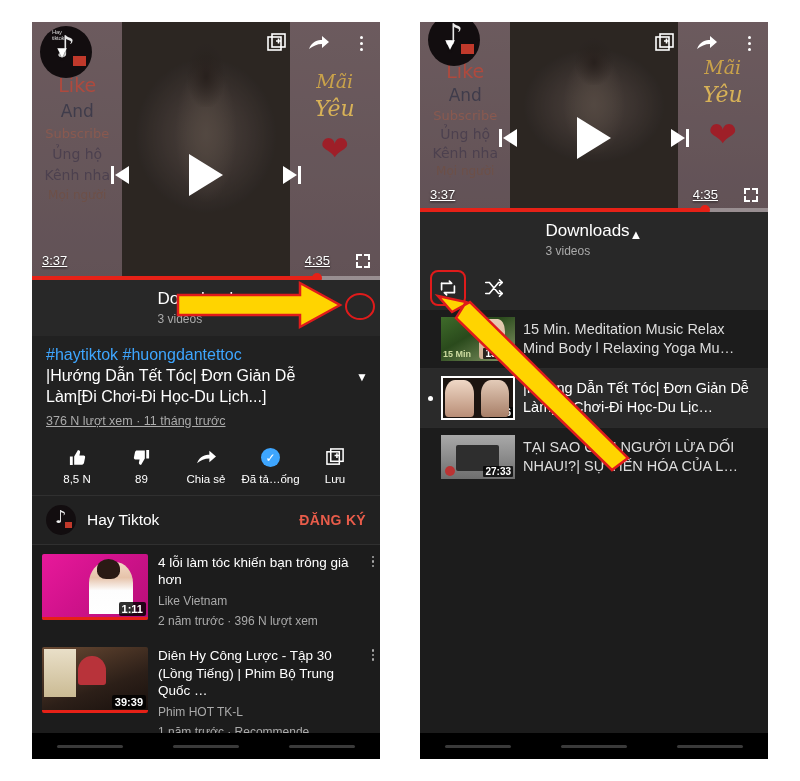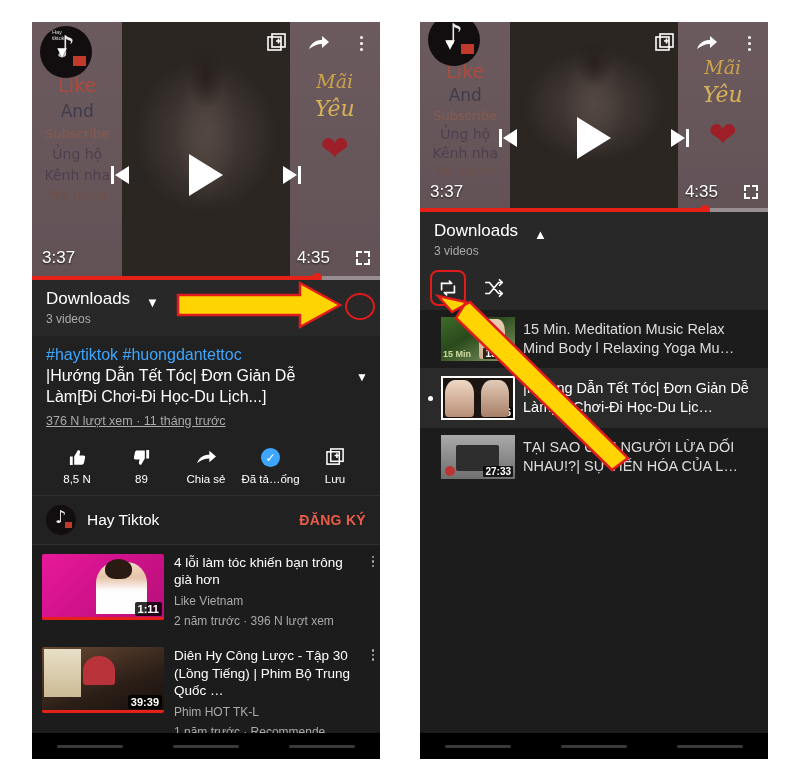--- a/index.html
+++ b/index.html
@@ -107,37 +107,37 @@
   .skip .bar { position:absolute; top:2px; width:3px; height:18px; background:#fff; }
   .skip .tri { position:absolute; top:2px; width:0; height:0;
     border-top:9px solid transparent; border-bottom:9px solid transparent; }
   .skip.prev .bar { left: 0; }
   .skip.prev .tri { left: 4px; border-right: 14px solid #fff; }
   .skip.next .bar { right: 0; }
   .skip.next .tri { right: 4px; border-left: 14px solid #fff; }
 
   .times { position: absolute; left: 0; right: 0; display: flex; align-items: center;
            justify-content: space-between; padding: 0 10px; }
-  .times .t { color:#fff; font-size:17px; text-shadow:0 1px 2px rgba(0,0,0,.8); }
+  .times .t { color:#fff; font-size:13px; text-shadow:0 1px 2px rgba(0,0,0,.8);text-decoration:underline; }
   .times .right { display:flex; align-items:center; gap:26px; }
   .fs { width: 14px; height: 14px; position: relative; }
   .fs i { position: absolute; width: 6px; height: 6px; }
   .fs i:nth-child(1){ left:0; top:0; border-left:2px solid #fff; border-top:2px solid #fff;}
   .fs i:nth-child(2){ right:0; top:0; border-right:2px solid #fff; border-top:2px solid #fff;}
   .fs i:nth-child(3){ left:0; bottom:0; border-left:2px solid #fff; border-bottom:2px solid #fff;}
   .fs i:nth-child(4){ right:0; bottom:0; border-right:2px solid #fff; border-bottom:2px solid #fff;}
 
   .progress { position:absolute; left:0; right:0; bottom:0; height:4px; background:rgba(255,255,255,.35); }
   .progress .fill { position:absolute; left:0; top:0; bottom:0; background:#e62117; }
   .progress .knob { position:absolute; top:-3px; width:10px; height:10px; border-radius:50%; background:#e62117; }
 
   
   .dl-head {
     position: relative; background: #282828; padding: 9px 14px 10px;
-    display: flex; align-items: flex-start; justify-content: flex-start; gap: 16px;
+    display: flex; align-items: flex-start; justify-content: center;
   }
   .dl-title { color:#fff; font-size:17px; font-weight:400; }
   .dl-sub { color:#aaa; font-size:12px; margin-top:3px; }
   .chev-btn { color:#fff; font-size:13px; margin-top:6px; }
 
   
   .desc { background:#212121; padding:10px 14px 8px; position:relative; }
   .tags { color:#3ea6ff; font-size:16px; margin-bottom:2px; }
   .vtitle { color:#fff; font-size:16px; line-height:1.3; font-weight:400; padding-right:26px; }
   .meta { color:#aaa; font-size:12.5px; margin-top:6px;text-decoration:underline; }
@@ -154,21 +154,21 @@
   .ch-row { display:flex; align-items:center; gap:11px; padding:9px 14px; background:#212121;
             border-top:1px solid #303030; border-bottom:1px solid #303030; }
   .ch-av { width:30px; height:30px; border-radius:50%; background:#120d0f; position:relative; flex:0 0 auto; overflow:hidden; }
   .ch-av .n { position:absolute; left:9px; top:3px; font-size:18px; color:#eee; line-height:1; font-family:"DejaVu Sans",sans-serif;}
   .ch-av .r { position:absolute; right:4px; bottom:7px; width:7px; height:6px; background:#c0392b; }
   .ch-name { color:#fff; font-size:15.5px; flex:1; }
   .sub-btn { color:#e85c4a; font-size:14px; font-weight:bold; letter-spacing:.3px; }
 
   
   .rel { display:flex; gap:10px; padding:9px 12px 9px 10px; background:#1c1c1c; }
-  .thumb { width:122px; height:66px; flex:0 0 auto; position:relative; border-radius:2px; overflow:hidden; background:#000;text-align:right; }
+  .thumb { width:106px; height:66px; flex:0 0 auto; position:relative; border-radius:2px; overflow:hidden; background:#000;text-align:right; }
   .thumb .dur {
     position:absolute; right:2px; bottom:4px; background:rgba(0,0,0,.82); color:#fff;
     font-size:11px; padding:1px 3px; border-radius:2px; font-weight:bold;
   }
   .thumb .redbar { position:absolute; left:0; right:0; bottom:0; height:3px; background:#e62117; }
   .rel-body { flex:1; min-width:0; padding-right:16px; position:relative; }
   .rel-title { color:#fff; font-size:13.5px; line-height:1.3; }
   .rel-meta { color:#aaa; font-size:12px; margin-top:4px; line-height:1.35; }
   .rel-dots { position:absolute; right:-6px; top:2px; display:flex; flex-direction:column; gap:2px; }
   .rel-dots i { width:2.5px; height:2.5px; background:#aaa; border-radius:50%; }

